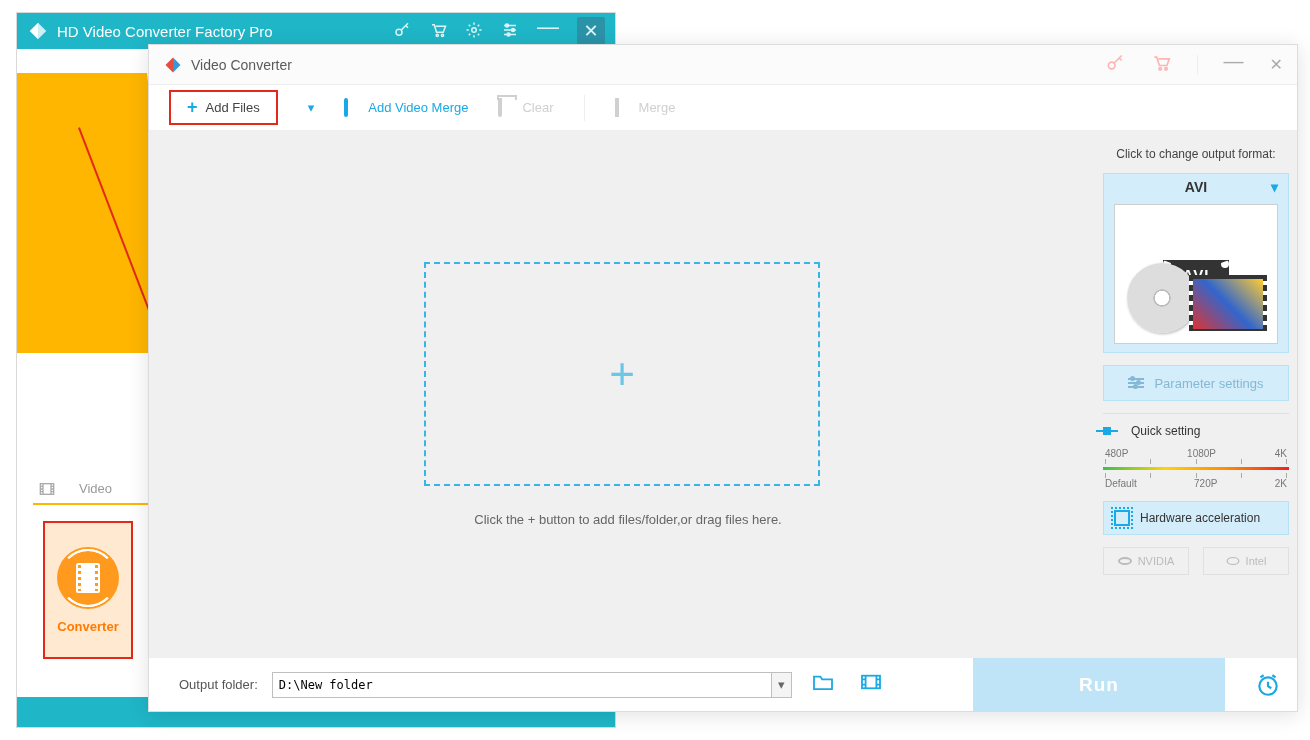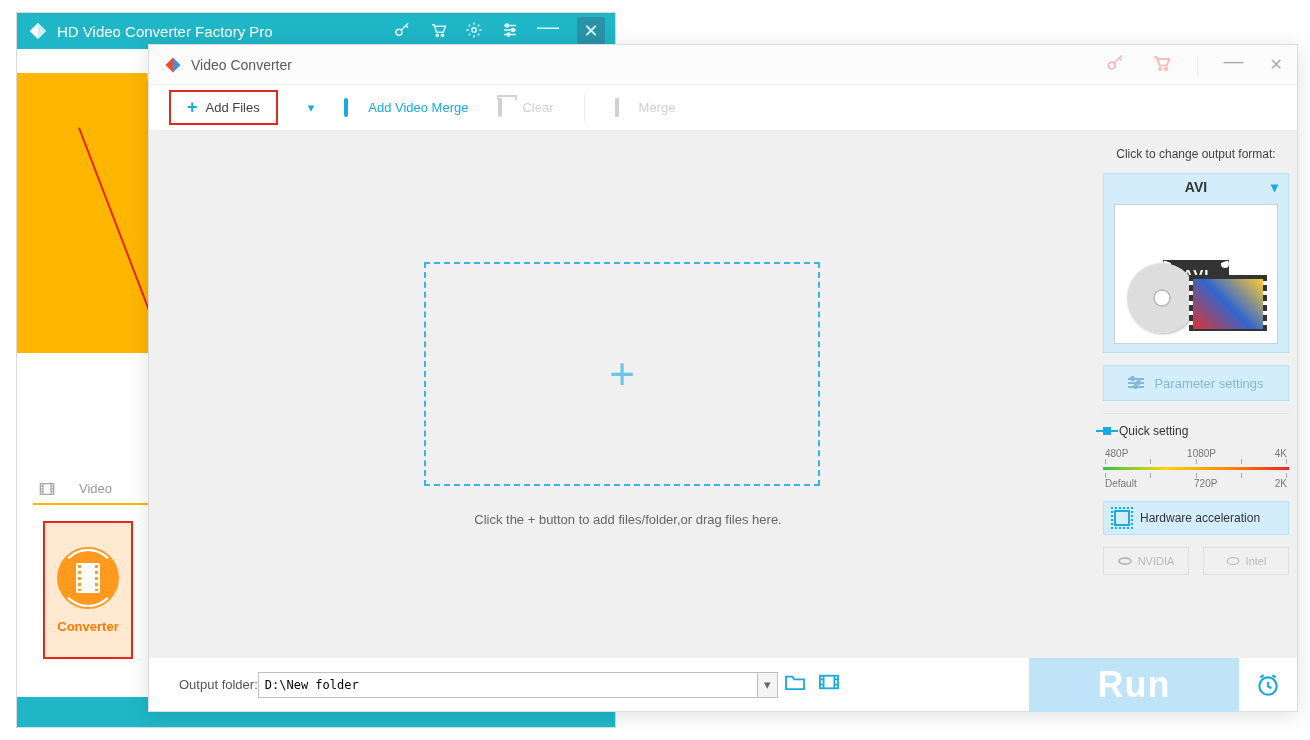--- a/index.html
+++ b/index.html
@@ -79,46 +79,46 @@
   .thumb-film{ position:absolute; right:10px; bottom:10px; width:78px; height:58px; background:linear-gradient(45deg,#d33,#36c,#fc3); border:4px solid #333; border-image:repeating-linear-gradient(#333 0 6px,#fff 6px 10px) 4;}
   .param-btn{ background:#d4edfb; border:1px solid #b6e2f6; color:#85b8d4; height:36px; display:flex; align-items:center; justify-content:center; gap:10px; font-size:13px;}
   .param-btn .ico{ width:16px;display:inline-flex; flex-direction:column; gap:2px;}
   .param-btn .ico span{height:2px;background:#85b8d4; position:relative;}
   .param-btn .ico span::after{content:"";position:absolute; width:5px;height:5px;border-radius:50%;background:#85b8d4; top:-2px;}
   .param-btn .ico span:nth-child(1)::after{left:2px;}
   .param-btn .ico span:nth-child(2)::after{left:8px;}
   .param-btn .ico span:nth-child(3)::after{left:5px;}
 
   .quick-set{ border-top:1px solid #e0e0e0; padding-top:10px;}
-  .quick-title{ display:flex; align-items:center; gap:8px; font-size:12px; color:#333;}
+  .quick-title{ display:flex; align-items:center; gap:20px; font-size:12px; color:#333;}
   .quick-title .sq{width:8px;height:8px;background:#19a9e5;position:relative;}
   .quick-title .sq::before,.quick-title .sq::after{content:"";position:absolute;background:#19a9e5;height:2px;width:7px;top:3px;}
   .quick-title .sq::before{left:-7px;} .quick-title .sq::after{right:-7px;}
   .quick-scale{ margin-top:10px; font-size:10px; color:#777;}
   .quick-scale .row{ display:flex; justify-content:space-between; padding:0 2px;}
   .quick-bar{ height:3px; margin:3px 0; background:linear-gradient(90deg,#36c24a,#ffd400,#ff8a00,#e22);}
   .quick-ticks{ display:flex; justify-content:space-between; padding:0 2px;}
   .quick-ticks i{ width:1px;height:5px;background:#aaa;}
 
   .hw-accel{ background:#d4edfb; border:1px solid #b6e2f6; height:34px; display:flex; align-items:center; gap:10px; padding:0 10px; font-size:12px; color:#333;}
   .cpu-icon{ width:16px;height:16px;border:2px solid #19a9e5; position:relative;}
   .cpu-icon::before{content:"";position:absolute;inset:-5px;border:2px dotted #19a9e5;}
   .gpu-row{ display:flex; gap:14px;}
   .gpu-chip{ flex:1; border:1px solid #e0e0e0; height:28px; display:flex; align-items:center; justify-content:center; gap:6px; font-size:11px; color:#bbb;}
   .eye-icon{ width:14px;height:8px;border:2px solid #bbb;border-radius:60% 60% 60% 60%;}
 
   
-  .fg-bottom{ height:54px; display:flex; align-items:center; padding:0 0 0 30px; border-top:1px solid #eee; background:#fff;}
+  .fg-bottom{ height:54px; display:flex; align-items:center; padding:0 0 0 30px; gap:14px; border-top:1px solid #eee; background:#fff;}
   .out-label{ color:#555; font-size:13px;}
   .out-combo{ flex:0 0 520px; height:26px; border:1px solid #bfbfbf; display:flex; align-items:center;}
   .out-combo input{ flex:1; border:none; outline:none; padding:0 6px; font-size:12px; font-family:Consolas,monospace;}
   .out-combo .dd{ width:20px; text-align:center; border-left:1px solid #bfbfbf; color:#666; background:#f4f4f4; height:100%; display:flex; align-items:center; justify-content:center;}
   .bb-ico{ color:#19a9e5; font-size:20px; width:34px; text-align:center; cursor:pointer;}
   .folder-svg{width:24px;height:18px;}
-  .run-btn{ margin-left:auto; width:210px; height:54px; background:#bfe3f7; color:#fff; font-size:36px; font-weight:bold; letter-spacing:1px; display:flex; align-items:center; justify-content:center;}
+  .run-btn{ margin-left:auto; width:252px; height:54px; background:#bfe3f7; color:#fff; font-size:19px; font-weight:bold; letter-spacing:1px; display:flex; align-items:center; justify-content:center;}
   .clock-ico{ width:58px; display:flex; align-items:center; justify-content:center; color:#19a9e5; font-size:22px;}
 </style>
 </head>
 <body>
 
 <div class="bg-app">
   <div class="bg-titlebar">
     <svg class="bg-logo-svg" viewBox="0 0 24 24">
         <path fill="#fff" d="M3 12 L12 3 L12 21 Z"></path>
         <path fill="#cdeff5" d="M12 3 L21 12 L12 21 Z"></path>

